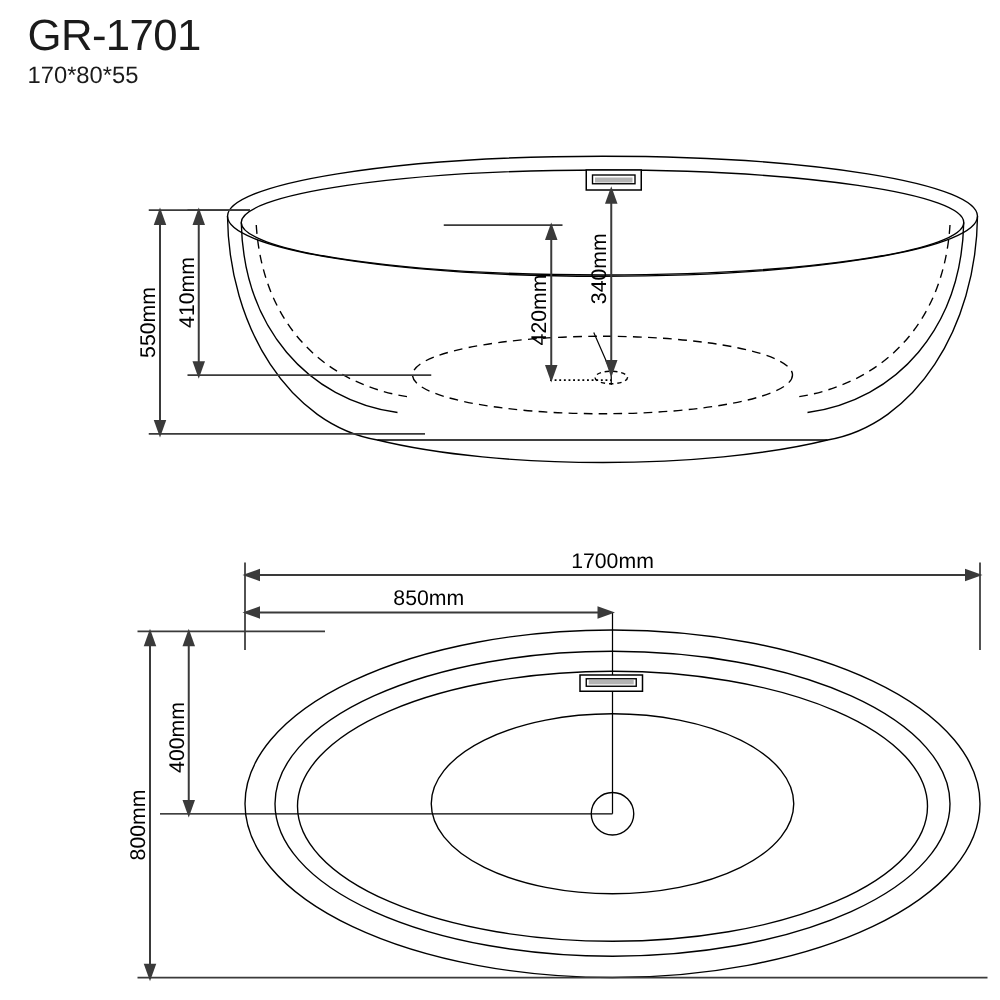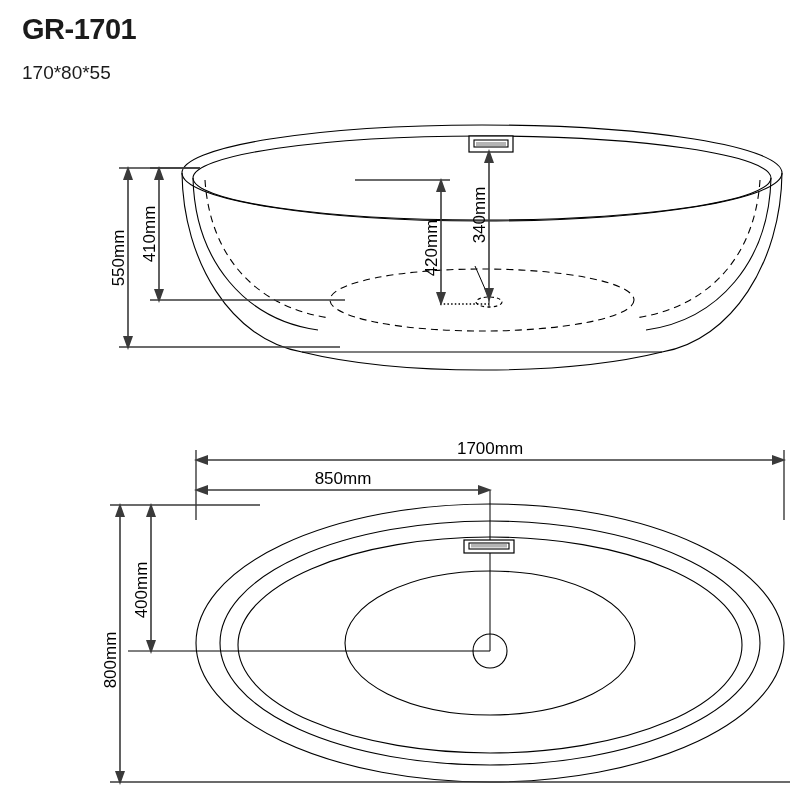--- a/index.html
+++ b/index.html
@@ -20,34 +20,34 @@
     width: 800px;
     height: 800px;
     background: #ffffff;
   }
   .titleblock {
     position: absolute;
     left: 22px;
     top: 10px;
   }
   .title-main {
-    font-size: 29px;
+    font-size: 35px;
     line-height: 38px;
-    font-weight: 700;
+    font-weight: 400;
     letter-spacing: -0.5px;
     color: #1b1b1b;
     white-space: nowrap;
   }
   .title-sub {
     font-size: 19px;
     line-height: 22px;
     font-weight: 400;
     color: #1b1b1b;
     white-space: nowrap;
-    margin-top: 14px;
+    margin-top: 2px;
   }
   svg#drawing {
     position: absolute;
     left: 0;
     top: 0;
     width: 800px;
     height: 800px;
   }
   .ln     { stroke: #000; stroke-width: 1.1; fill: none; }
   .ln-thin{ stroke: #000; stroke-width: 1;   fill: none; }

